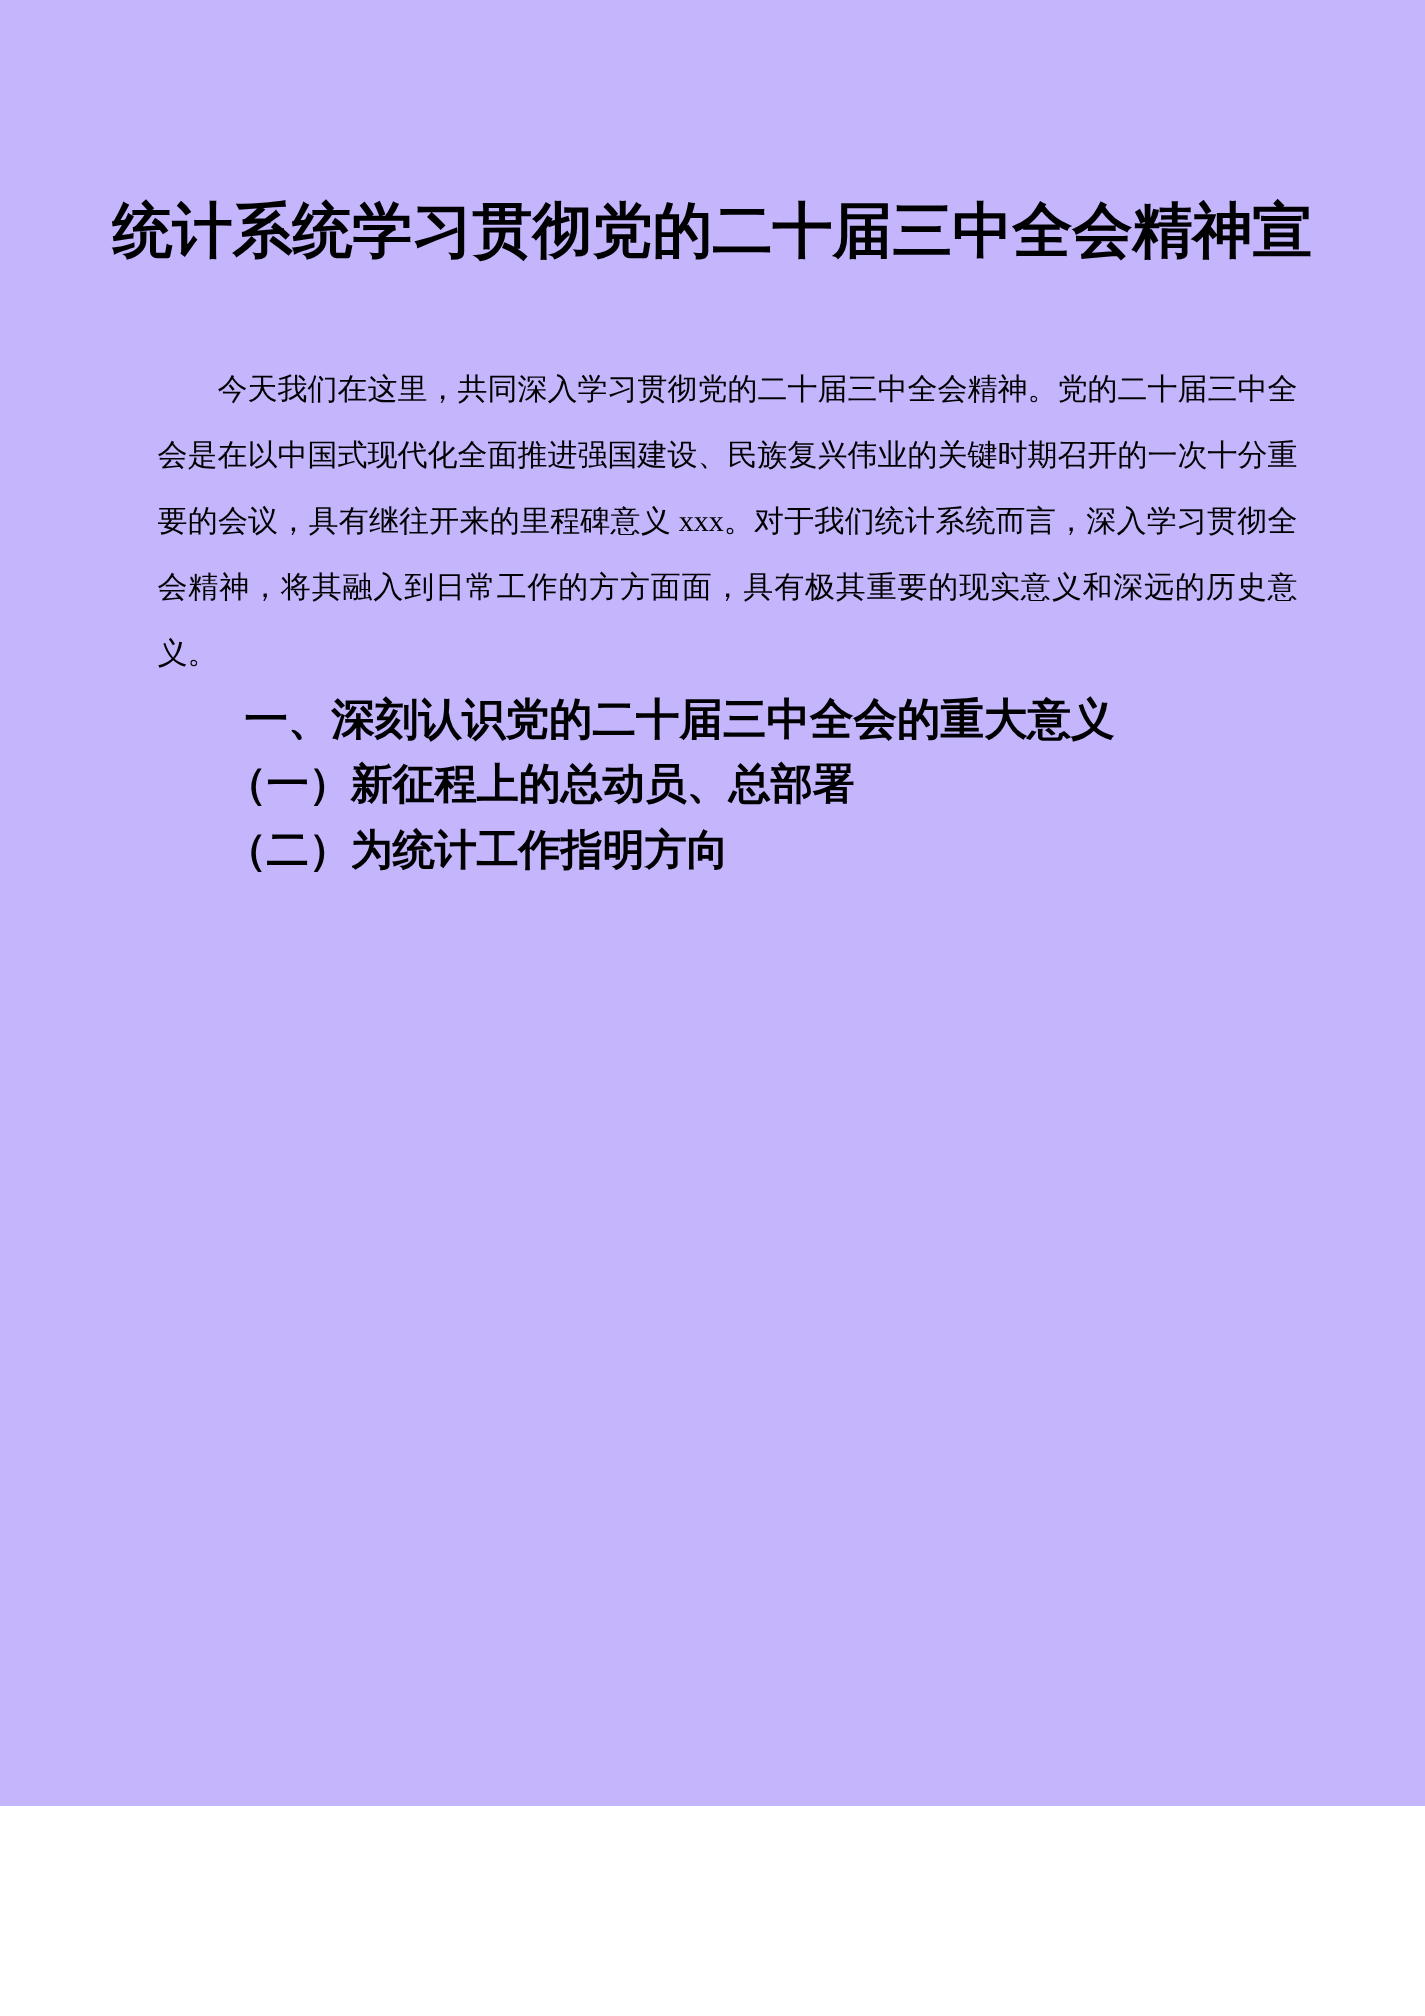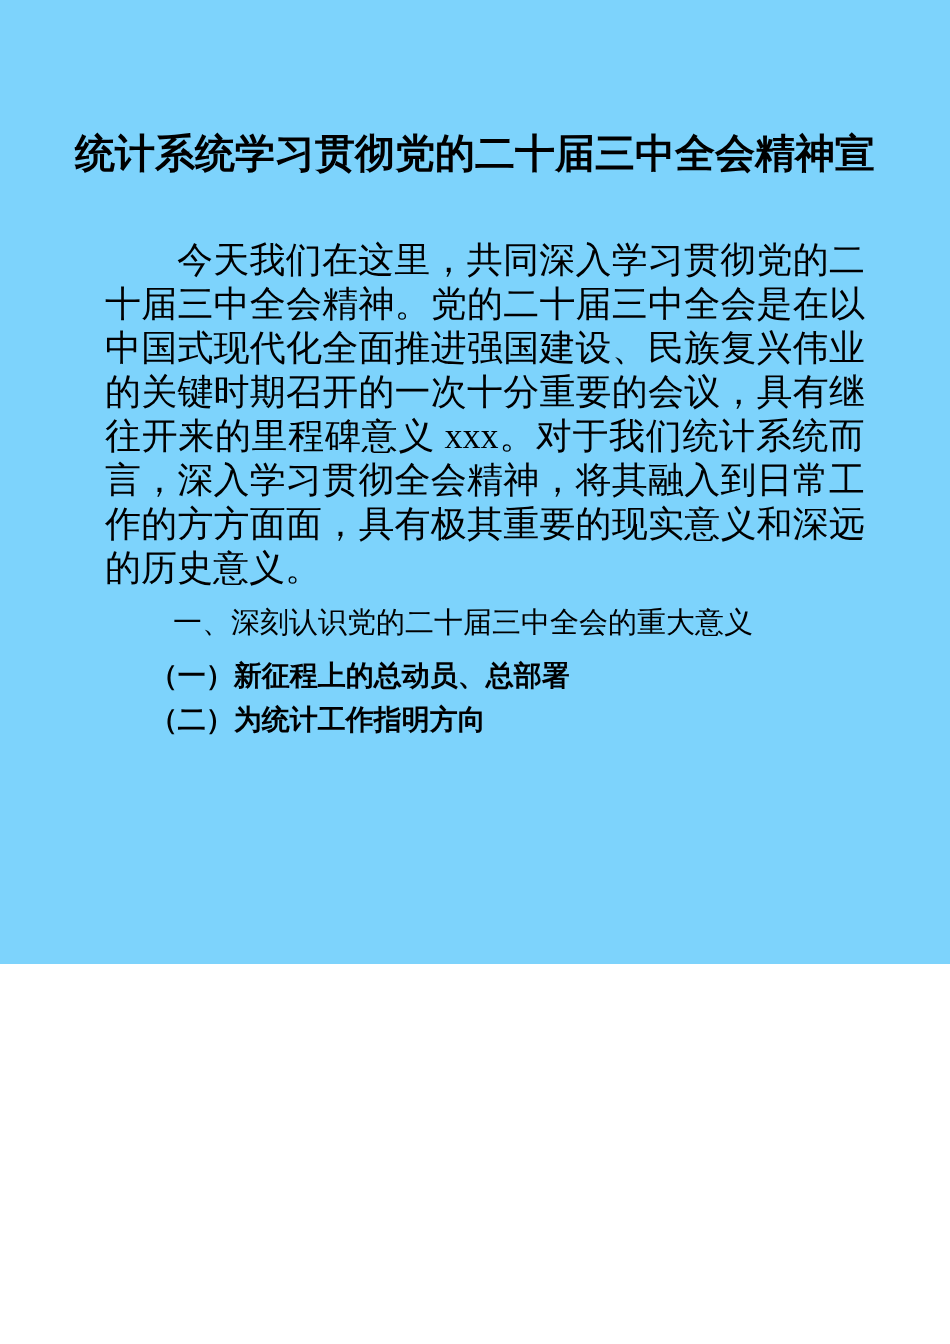--- a/index.html
+++ b/index.html
@@ -3,22 +3,22 @@
 <meta charset="utf-8">
 <style>
   html, body {
     margin: 0;
     padding: 0;
     background: #ffffff;
   }
   .page {
     position: relative;
     width: 950px;
-    height: 964px;
-    background: #7dd3fc;
+    height: 1204px;
+    background: #c4b5fd;
     color: #000000;
     overflow: hidden;
     box-sizing: border-box;
   }
   .doc-title {
     margin: 130px 60px 0 60px;
     text-align: center;
     font-family: "Liberation Serif", "DejaVu Serif", serif;
     font-weight: 700;
     font-size: 40px;
@@ -28,31 +28,31 @@
   }
   .doc-body {
     margin: 60px 85px 0 105px;
     width: 760px;
     box-sizing: border-box;
   }
   .para {
     margin: 0;
     font-family: "Liberation Serif", "DejaVu Serif", serif;
     font-weight: 400;
-    font-size: 36px;
+    font-size: 20px;
     line-height: 44px;
     text-align: justify;
     text-indent: 2em;
     color: #000000;
     word-break: break-all;
   }
   .section-heading {
-    margin: 10px;
+    margin: 0;
     font-family: "Liberation Sans", "DejaVu Sans", sans-serif;
-    font-weight: 400;
+    font-weight: 700;
     font-size: 29px;
     line-height: 44px;
     text-indent: 2em;
     color: #000000;
   }
   .sub-heading {
     margin: 0;
     font-family: "Liberation Serif", "DejaVu Serif", serif;
     font-weight: 700;
     font-size: 28px;

